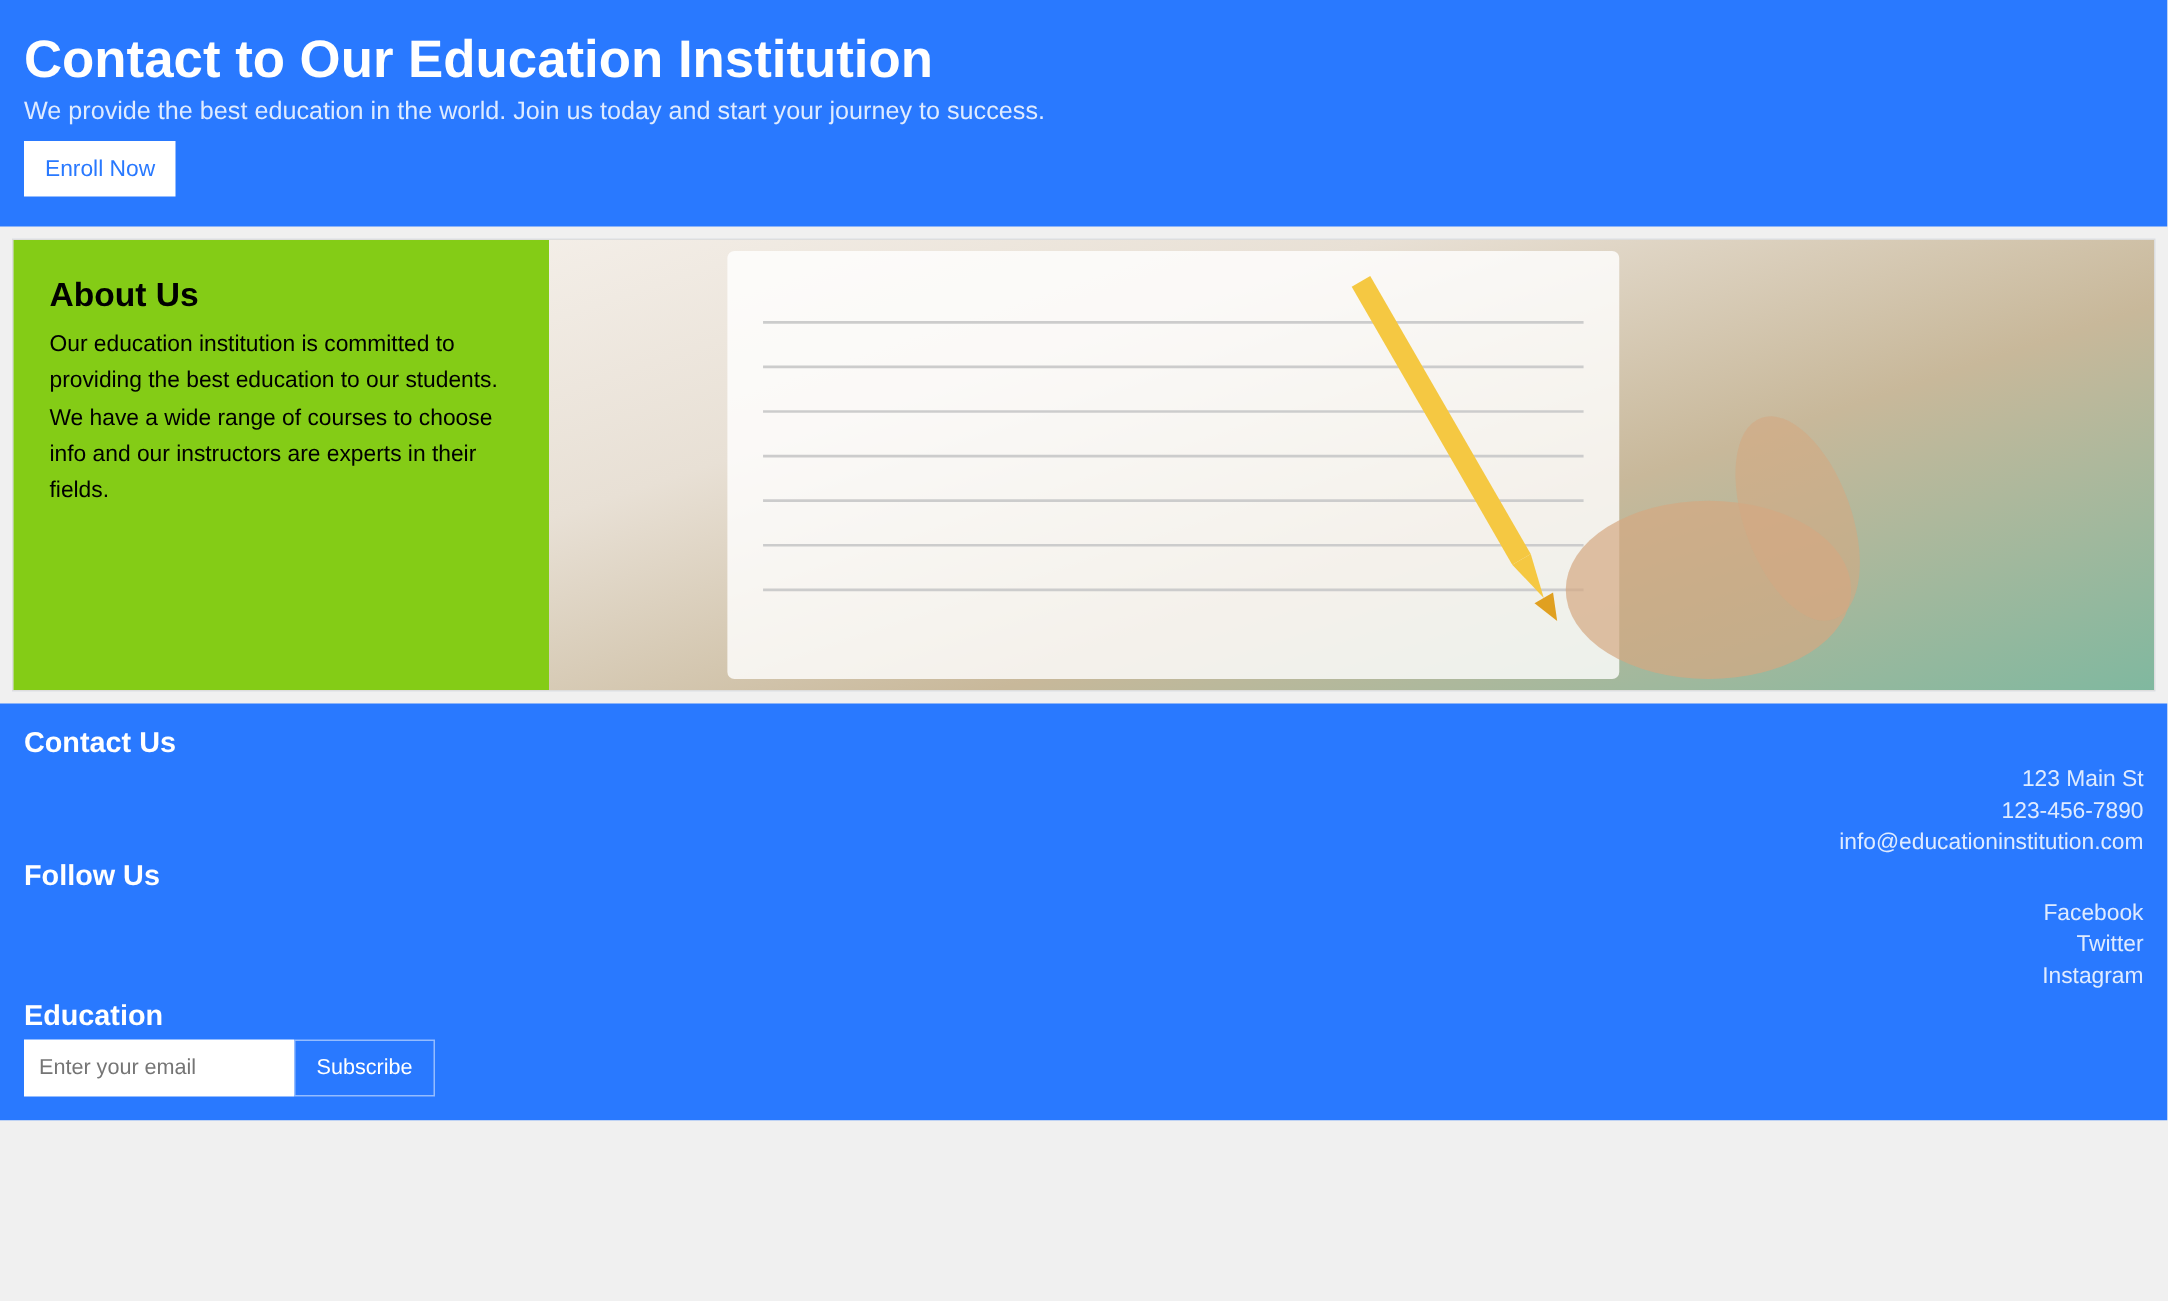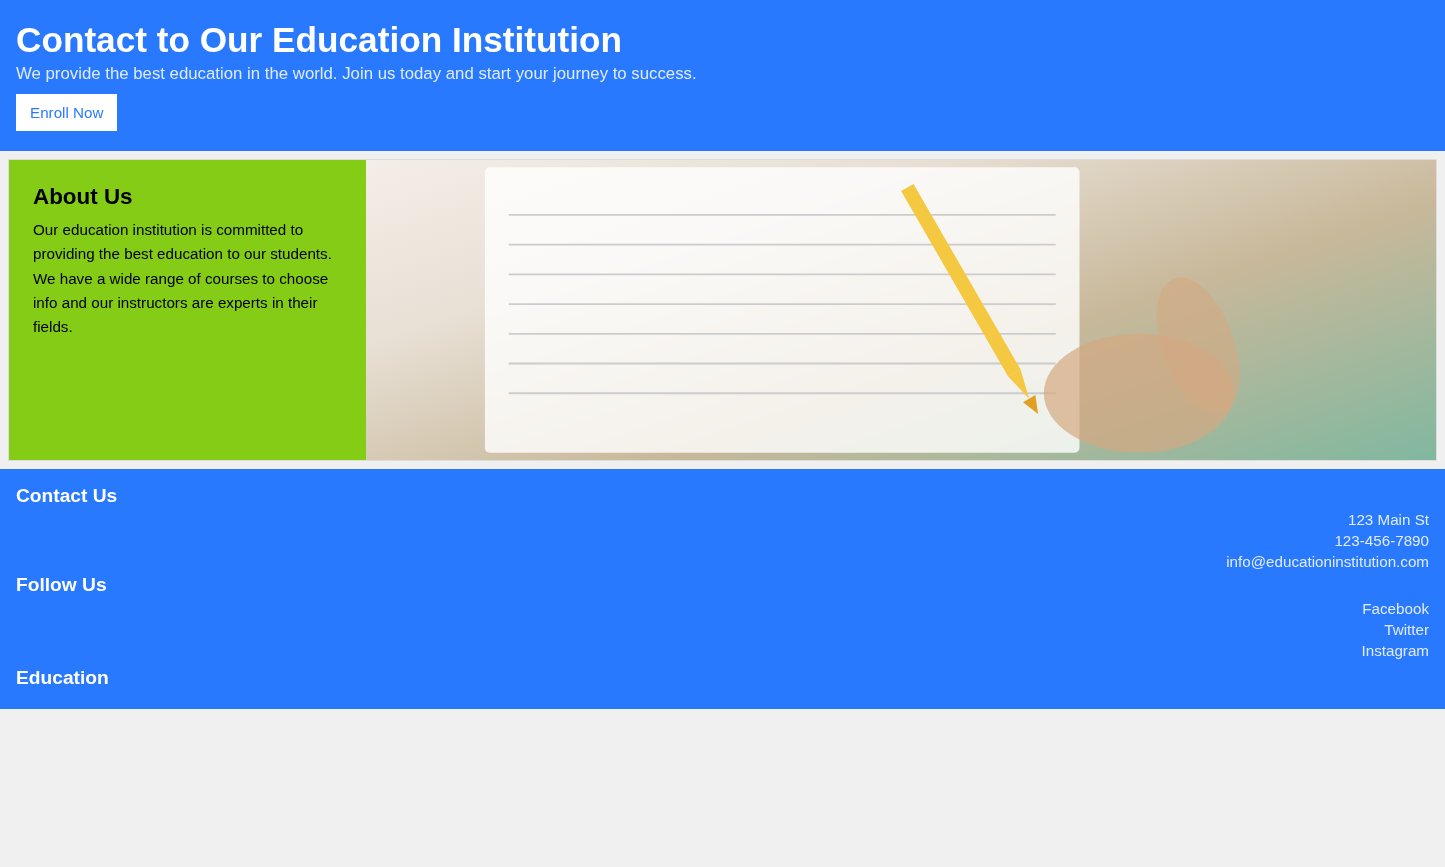--- a/index.html
+++ b/index.html
@@ -140,13 +140,17 @@
   <p>123 Main St</p>
   <p>123-456-7890</p>
   <a href="#">info@educationinstitution.com</a>
 
   <h3 style="margin-top:4px;">Follow Us</h3>
   <a href="#">Facebook</a>
   <a href="#">Twitter</a>
   <a href="#">Instagram</a>
 
   <h3 style="margin-top:8px;">Education</h3>
+  <div class="newsletter-form">
+    <input type="email" placeholder="Enter your email" style="">
+    <button>Subscribe</button>
+  </div>
 </div>
 
 </body></html>

